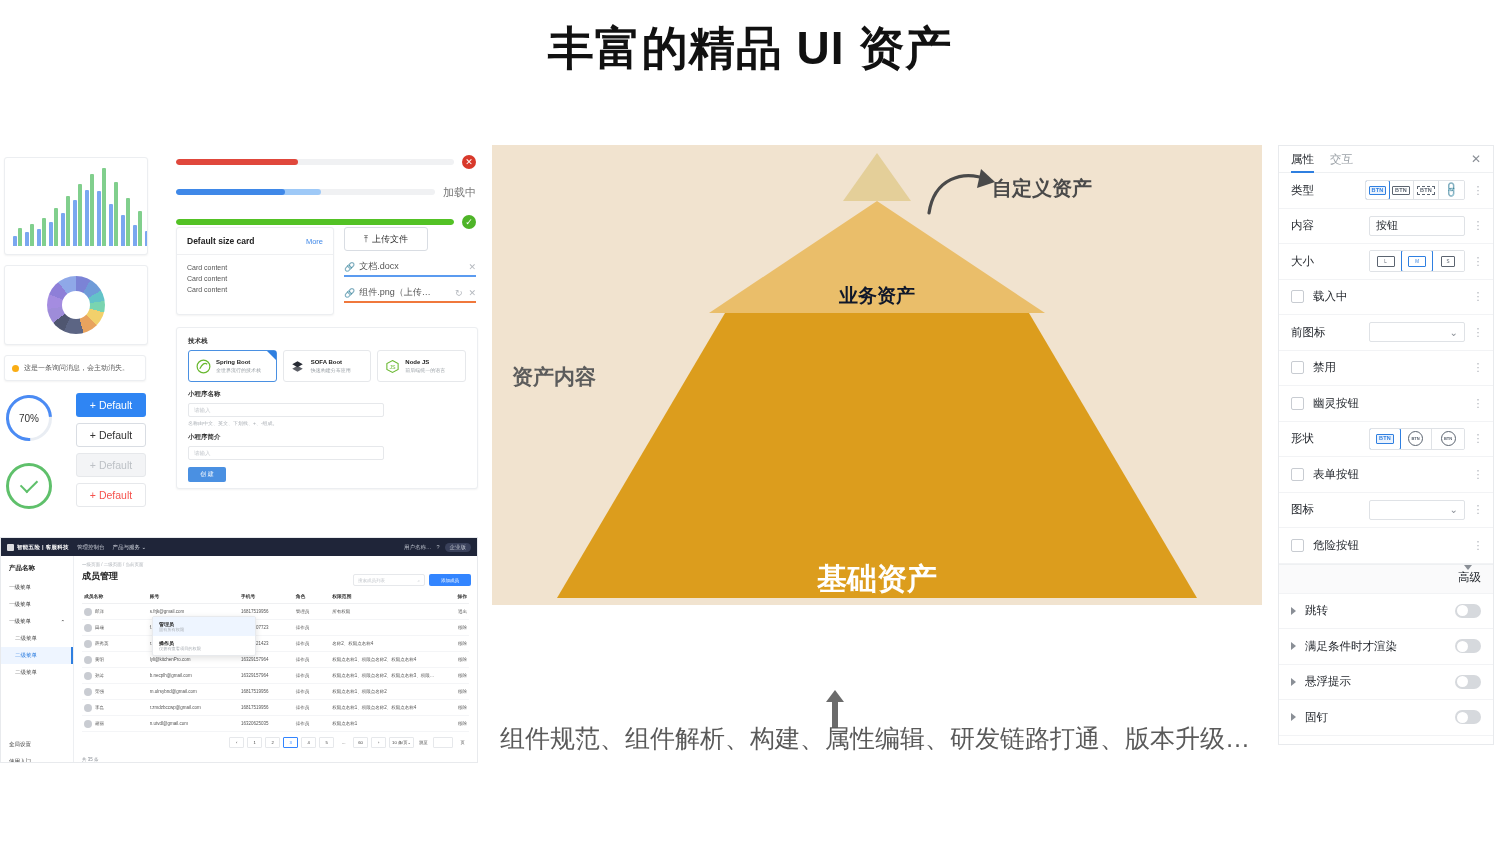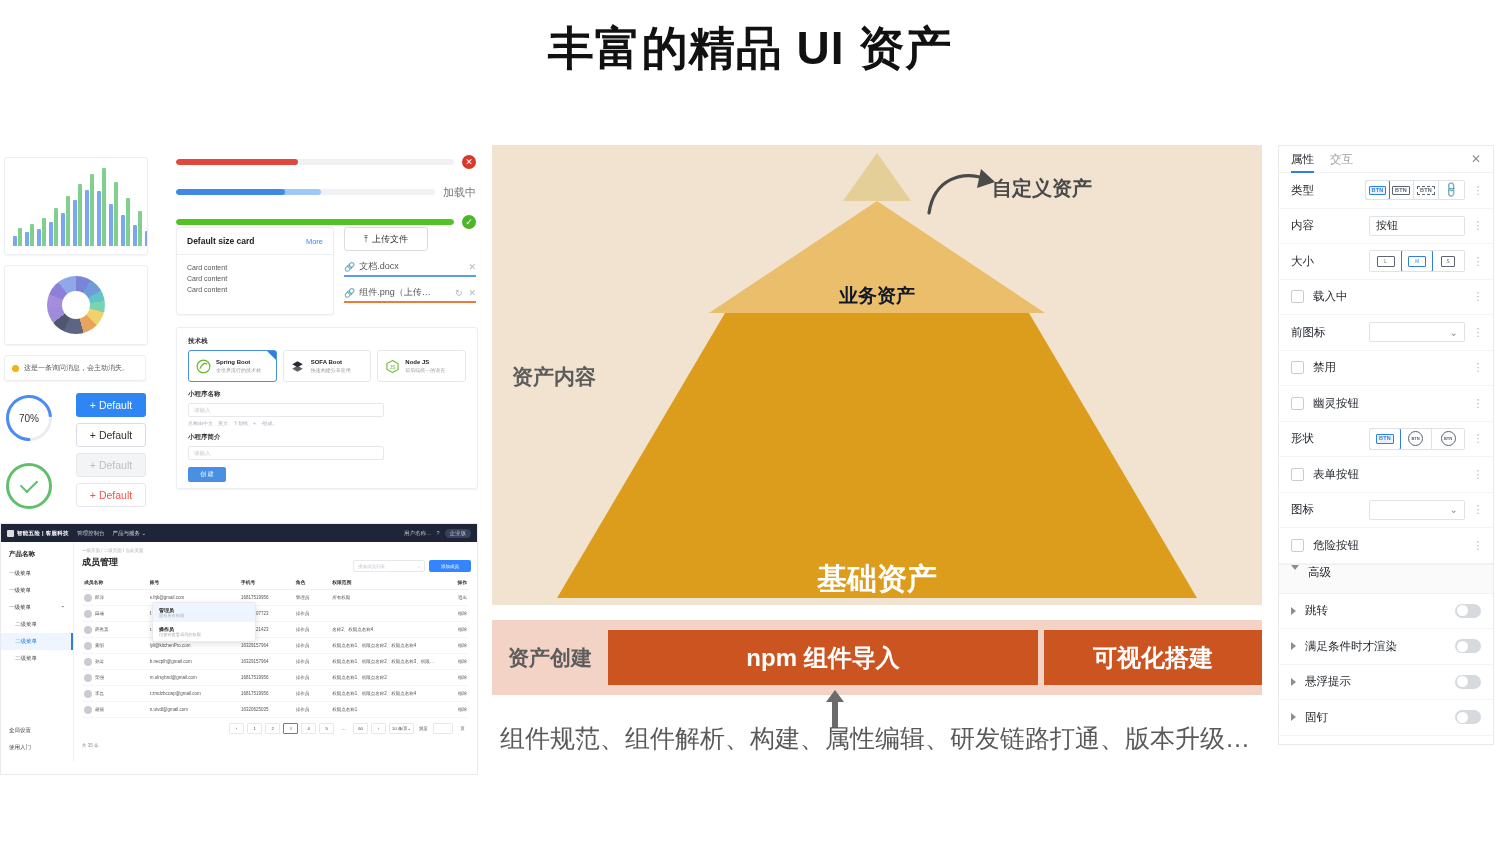--- a/index.html
+++ b/index.html
@@ -102,21 +102,21 @@
   .stk.sel{border-color:#4a90e2;}
   .stk.sel::after{content:"";position:absolute;right:0;top:0;border-top:9px solid #2f7fe0;border-left:9px solid transparent;}
   .stk-ico{width:16px;height:16px;flex:none;display:flex;align-items:center;justify-content:center;}
   .stk-t{font-size:6px;font-weight:700;color:#222;line-height:1.4;}
   .stk-s{font-size:5px;color:#9aa0a6;line-height:1.4;}
   .finput{height:14px;border:1px solid #e6e8eb;border-radius:2px;background:#fff;display:flex;align-items:center;padding:0 5px;font-size:5.5px;color:#c3c7cc;margin-bottom:3px;width:196px;box-sizing:border-box;}
   .fhint{font-size:5px;color:#a9aeb4;margin-bottom:7px;}
   .fbtn{width:38px;height:15px;background:#4a90e2;border-radius:2px;color:#fff;font-size:6px;display:flex;align-items:center;justify-content:center;margin-top:7px;}
 
   
-  .admin{position:absolute;left:0;top:378px;width:478px;height:252px;background:#fff;border:1px solid #e8eaed;box-sizing:border-box;overflow:hidden;}
+  .admin{position:absolute;left:0;top:392px;width:478px;height:226px;background:#fff;border:1px solid #e8eaed;box-sizing:border-box;overflow:hidden;}
   .admin-top{height:18px;background:#1f2539;display:flex;align-items:center;padding:0 6px;gap:8px;}
   .adm-logo{font-size:5.5px;color:#fff;font-weight:700;letter-spacing:.3px;display:flex;align-items:center;gap:3px;}
   .adm-logo .mark{width:7px;height:7px;border-radius:1px;background:#fff;opacity:.85;}
   .adm-nav{font-size:5.5px;color:#cfd3dc;}
   .adm-right{margin-left:auto;display:flex;align-items:center;gap:5px;}
   .adm-right span{font-size:5.5px;color:#b9bec9;}
   .adm-pill{background:#39405a;border-radius:6px;padding:1px 5px;font-size:4.5px;color:#dfe3ea;}
   .admin-body{display:flex;height:220px;}
   .adm-side{width:72px;border-right:1px solid #edeff2;padding-top:6px;position:relative;background:#fff;}
   .adm-side-title{font-size:6.5px;font-weight:700;color:#222;padding:2px 8px 6px;}
@@ -192,21 +192,21 @@
   .btn-glyph.dash{border-style:dashed;}
   .glyph-round{width:13px;height:13px;border-radius:50%;border:1px solid #5b6470;display:flex;align-items:center;justify-content:center;font-size:4px;color:#5b6470;font-weight:700;}
   .sz-glyph{width:16px;height:9px;border:1px solid #5b6470;border-radius:1px;display:flex;align-items:center;justify-content:center;font-size:4.5px;color:#5b6470;}
   .sz-glyph.blue{border-color:#2f7fe0;color:#2f7fe0;}
   .sz-glyph.sm{width:12px;}
   .link-ico{transform:rotate(-45deg);font-size:11px;color:#5b6470;}
   .ptext{width:96px;height:20px;border:1px solid #dfe2e6;border-radius:2px;font-size:11px;color:#1f2329;display:flex;align-items:center;padding:0 6px;box-sizing:border-box;background:#fff;}
   .psel{width:96px;height:20px;border:1px solid #dfe2e6;border-radius:2px;display:flex;align-items:center;padding:0 6px;box-sizing:border-box;background:#fff;}
   .psel .cv{margin-left:auto;color:#8a8f96;font-size:10px;}
   .cb{width:11px;height:11px;border:1px solid #c8ccd2;border-radius:2px;background:#fff;margin-right:9px;flex:none;}
-  .sec-head{height:28px;display:flex;align-items:flex-start;padding:0 12px;background:#fafafb;border-bottom:1px solid #f2f3f5;border-top:1px solid #eef0f2;}
+  .sec-head{height:28px;display:flex;align-items:flex-end;padding:0 12px;background:#fafafb;border-bottom:1px solid #f2f3f5;border-top:1px solid #eef0f2;flex-direction:column;}
   .caret-d{width:0;height:0;border-left:4px solid transparent;border-right:4px solid transparent;border-top:5px solid #8a8f96;margin-right:9px;}
   .caret-r{width:0;height:0;border-top:4px solid transparent;border-bottom:4px solid transparent;border-left:5px solid #8a8f96;margin-right:9px;}
   .sec-head .t{font-size:11.5px;color:#1f2329;}
   .arow{height:35.5px;display:flex;align-items:center;padding:0 12px;border-bottom:1px solid #f2f3f5;box-sizing:border-box;}
   .arow .t{font-size:11.5px;color:#1f2329;}
   .tg{margin-left:auto;width:26px;height:14px;border-radius:7px;background:#d6d9dd;position:relative;}
   .tg::after{content:"";position:absolute;left:1.5px;top:1.5px;width:11px;height:11px;border-radius:50%;background:#fff;}
 </style>
 </head>
 <body>
@@ -571,25 +571,20 @@
 
       <svg width="770" height="460" style="position:absolute;left:0;top:0;pointer-events:none">
         <path d="M 437 68 C 442 34 470 24 497 35" stroke="#4a4a4a" stroke-width="3.2" fill="none" stroke-linecap="round"></path>
         <path d="M 489 24 L 503 37 L 485 43 Z" fill="#4a4a4a"></path>
       </svg>
 
       <div class="custom-lbl">自定义资产</div>
     </div>
   </div>
 
-  <div class="create-bar">
-    <div class="create-lbl">资产创建</div>
-    <div class="cbtn npm">npm 组件导入</div>
-    <div class="cbtn vis">可视化搭建</div>
-  </div>
 
   <div class="uparrow">
     <div class="head"></div>
     <div class="shaft"></div>
   </div>
 
   <div class="footnote">组件规范、组件解析、构建、属性编辑、研发链路打通、版本升级…</div>
 
   <div class="props">
     <div class="props-head">

